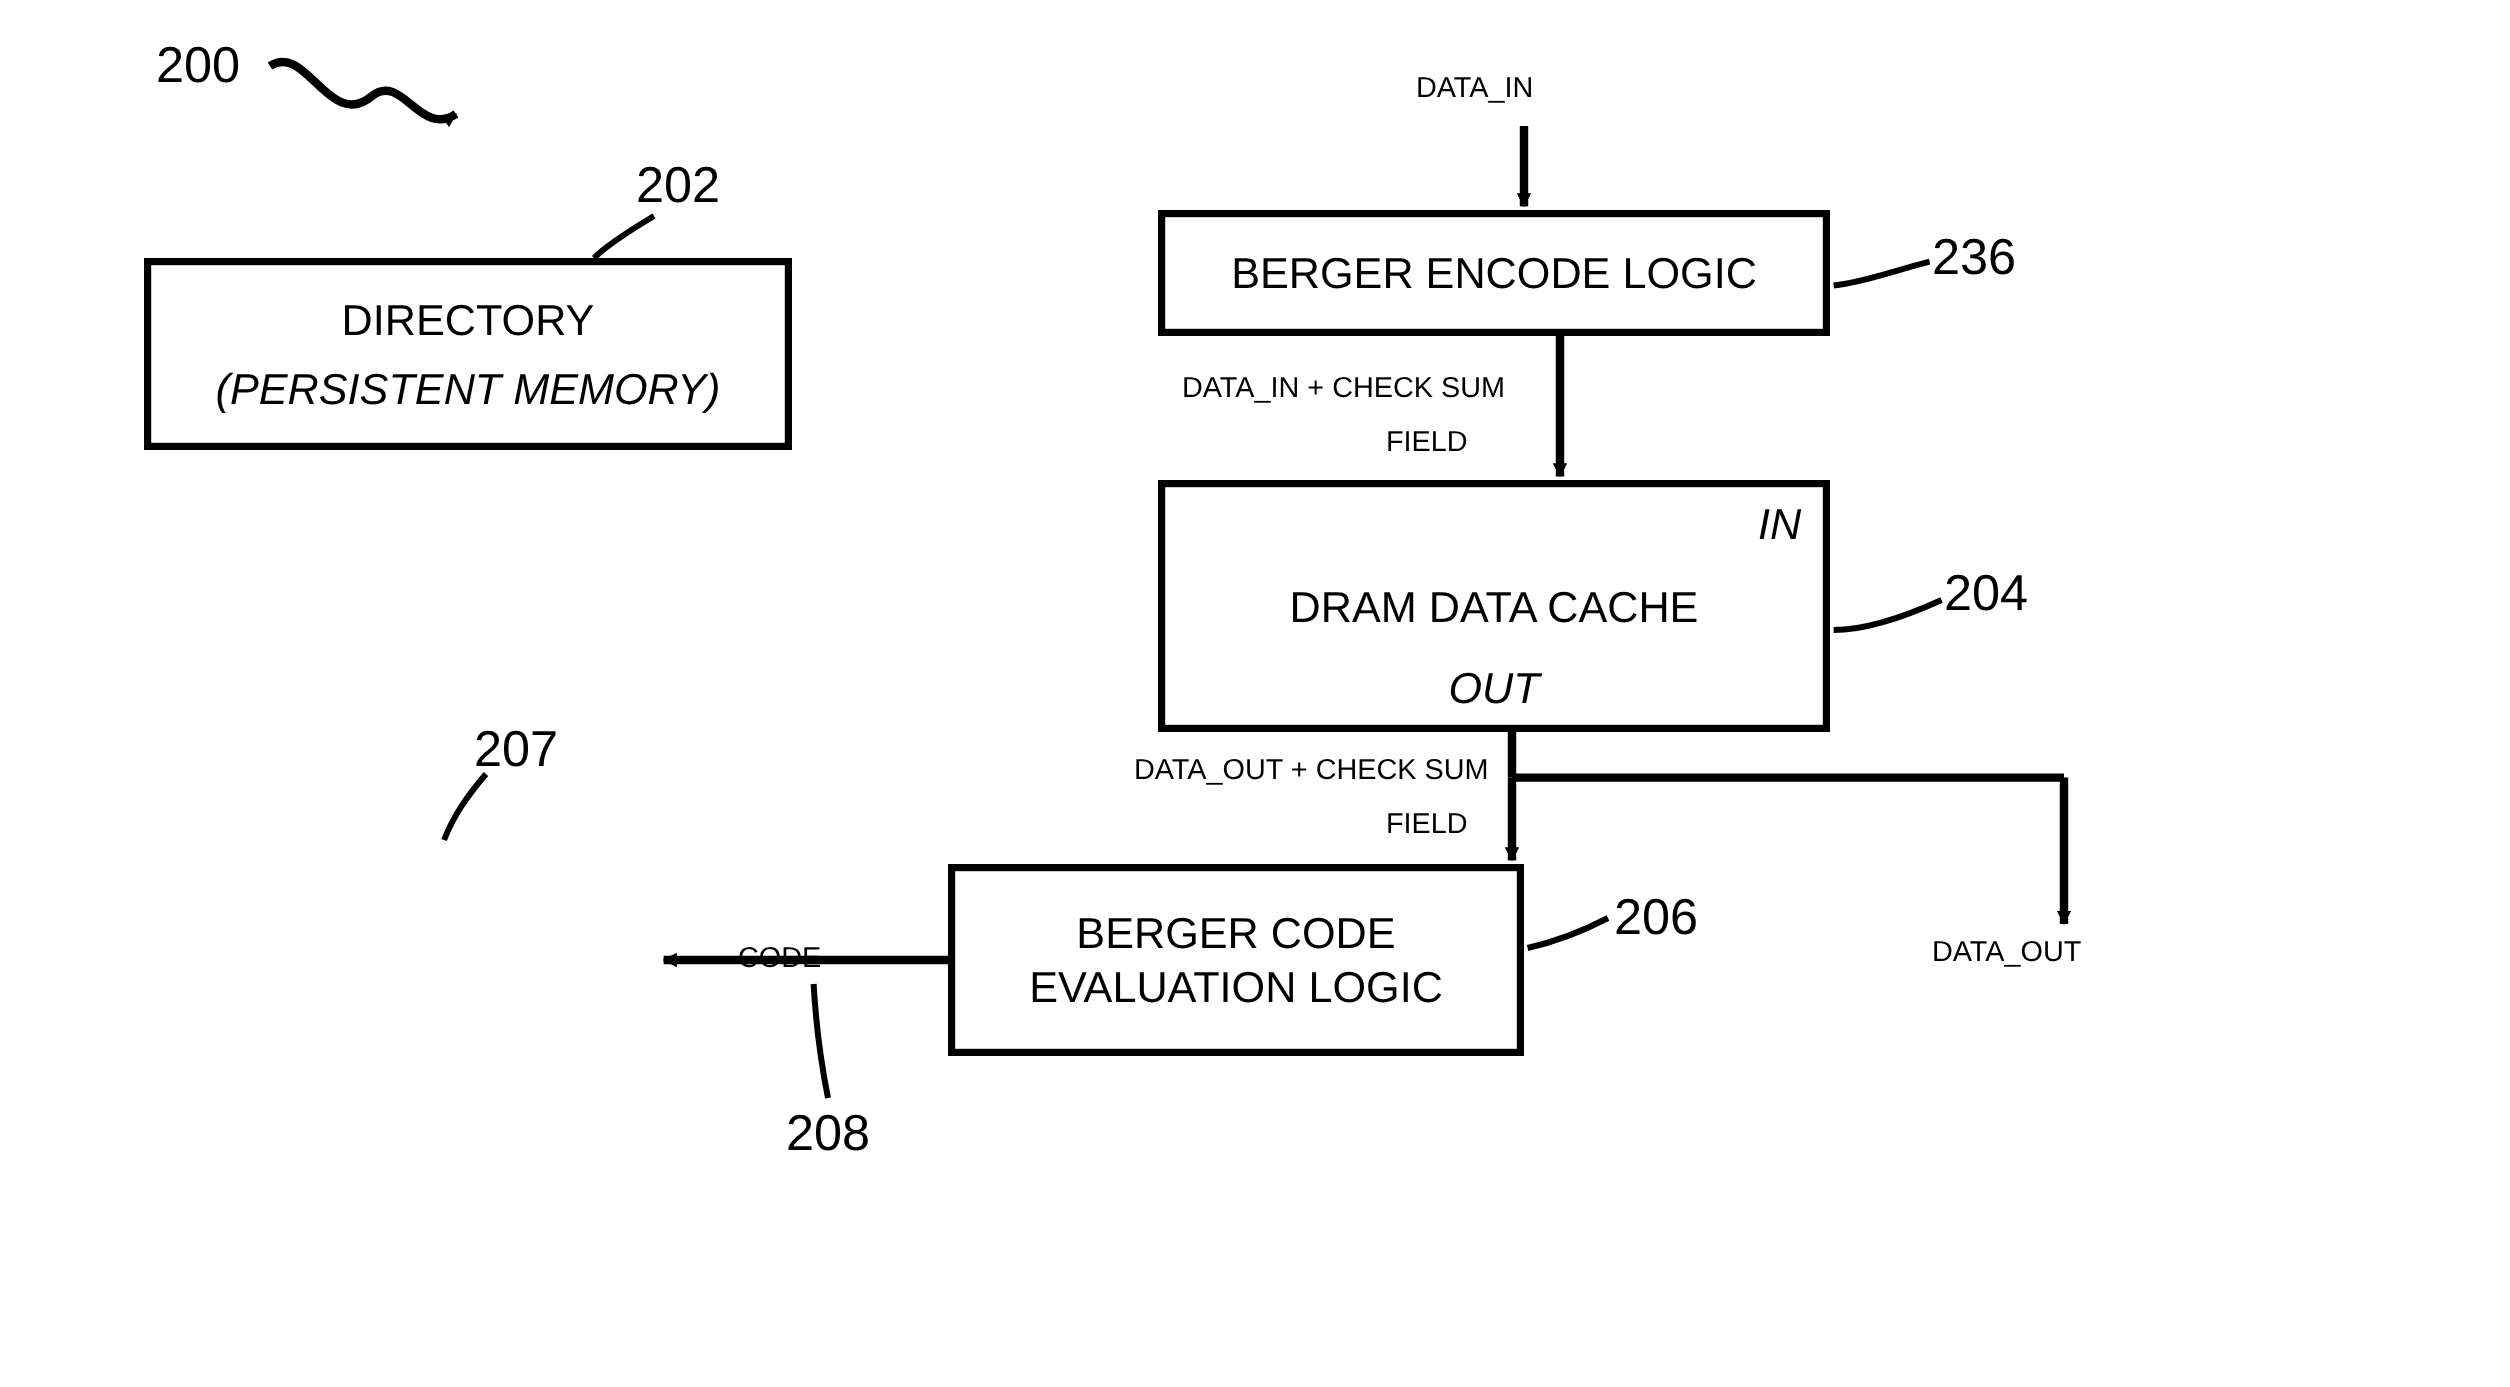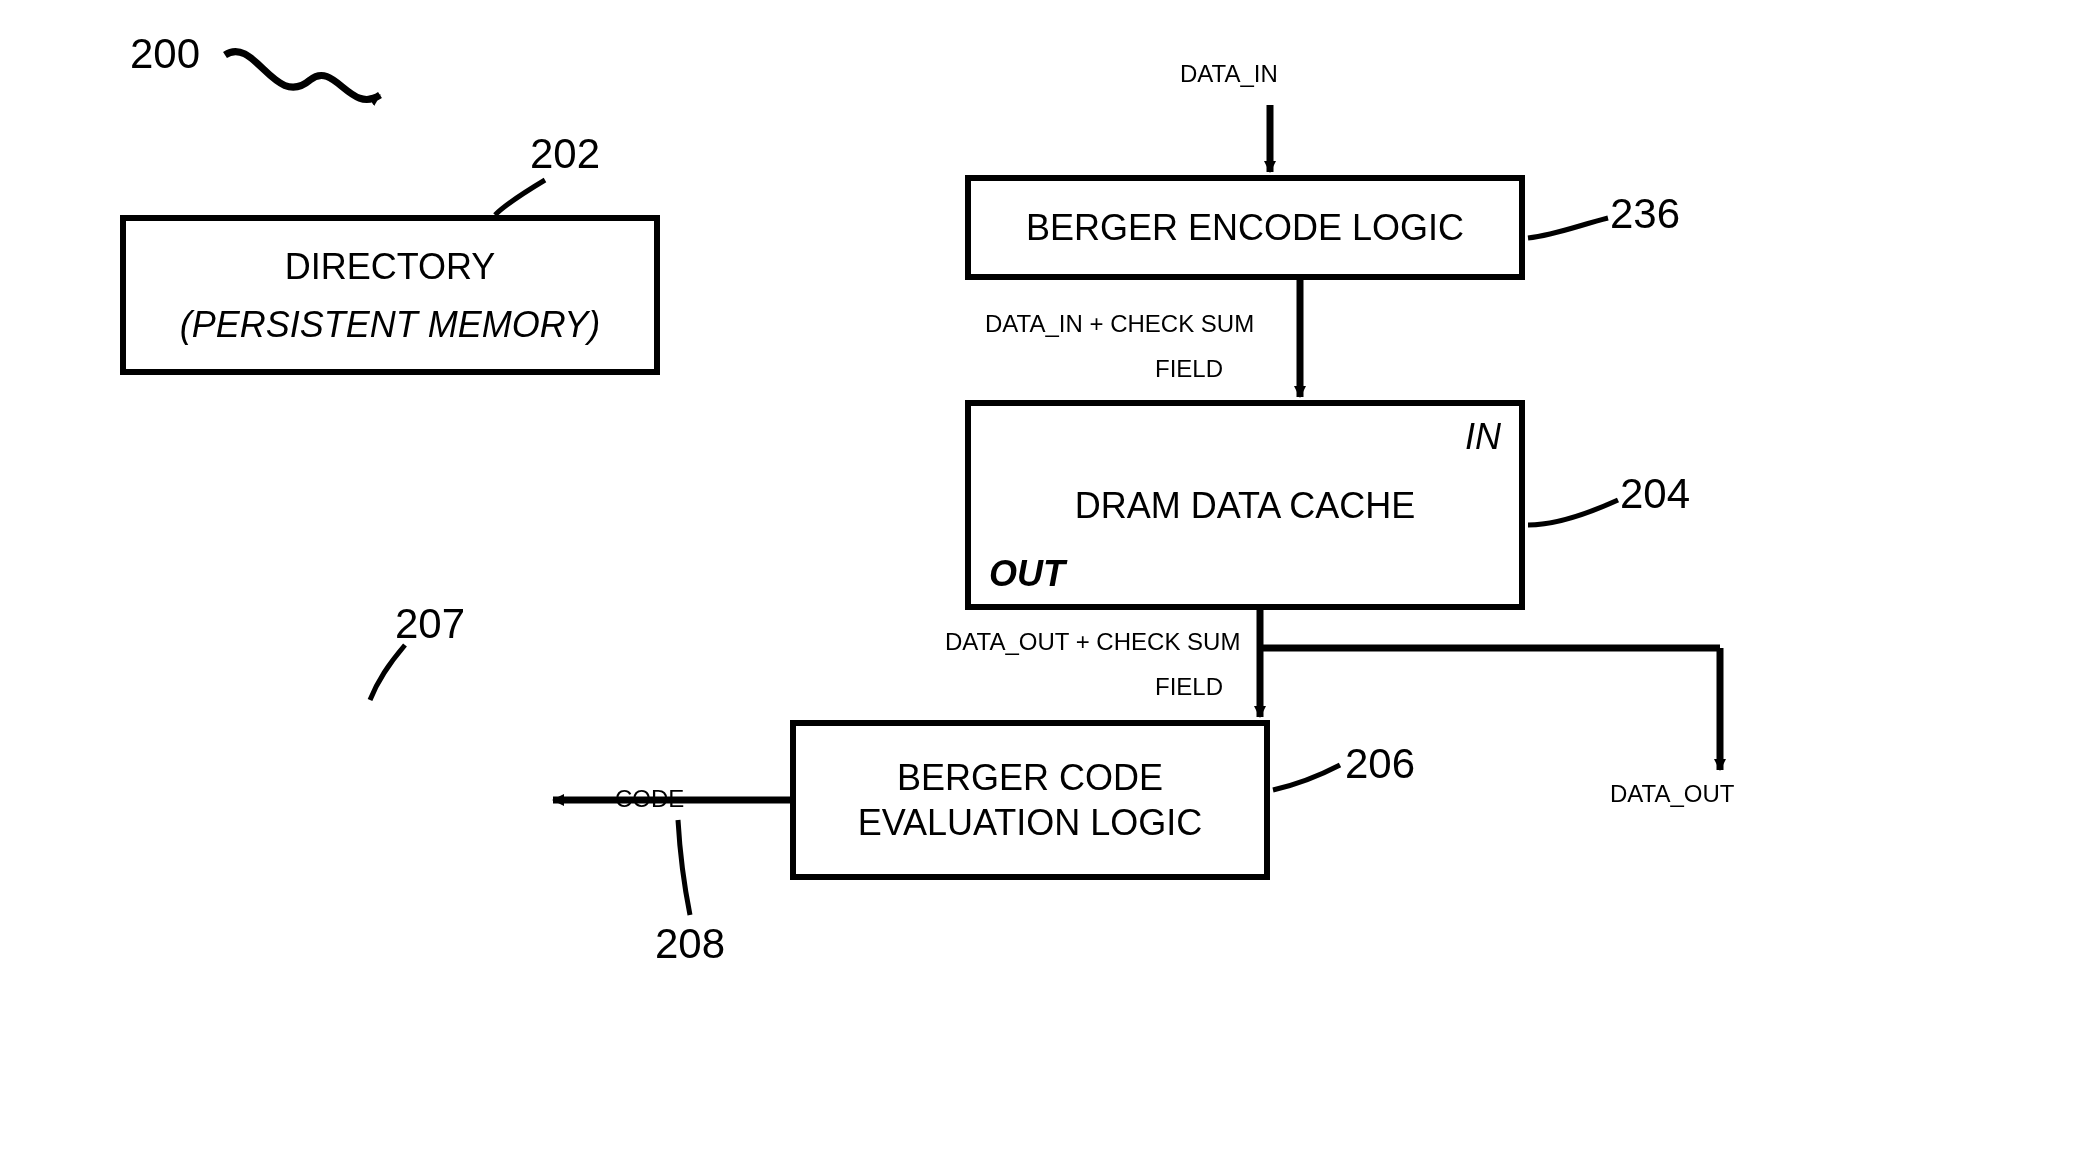--- a/index.html
+++ b/index.html
@@ -76,21 +76,21 @@
     <div>BERGER ENCODE LOGIC</div>
   </div>
   <div class="ref-label" style="left:1610px; top:190px;">236</div>
 
   <div class="label" style="left:985px; top:310px; text-align:right;">DATA_IN + CHECK SUM</div>
   <div class="label" style="left:1155px; top:355px;">FIELD</div>
 
   <div class="box" style="left:965px; top:400px; width:560px; height:210px; justify-content:space-between; align-items:stretch; padding:8px 18px;">
     <div class="italic" style="text-align:right;">IN</div>
     <div style="text-align:center;">DRAM DATA CACHE</div>
-    <div class="italic" style="text-align:left;font-weight:bold;">OUT</div>
+    <div class="italic" style="text-align:center;">OUT</div>
   </div>
   <div class="ref-label" style="left:1620px; top:470px;">204</div>
 
   <div class="label" style="left:945px; top:628px;">DATA_OUT + CHECK SUM</div>
   <div class="label" style="left:1155px; top:673px;">FIELD</div>
 
   <div class="box" style="left:790px; top:720px; width:480px; height:160px;">
     <div>BERGER CODE</div>
     <div>EVALUATION LOGIC</div>
   </div>

